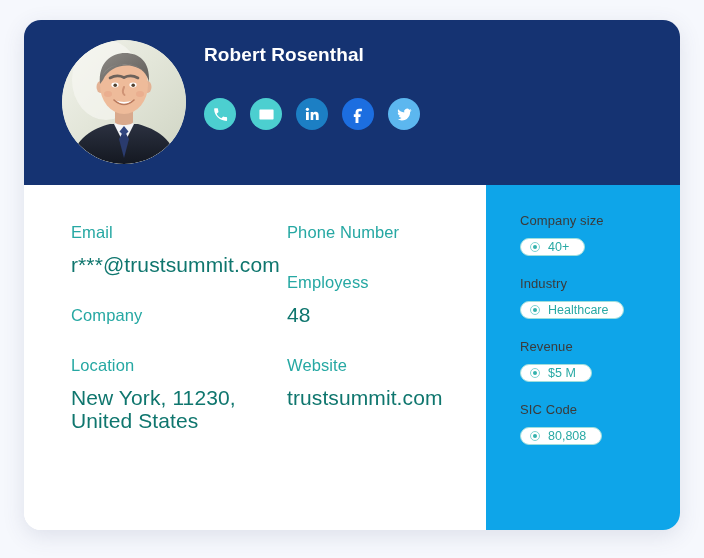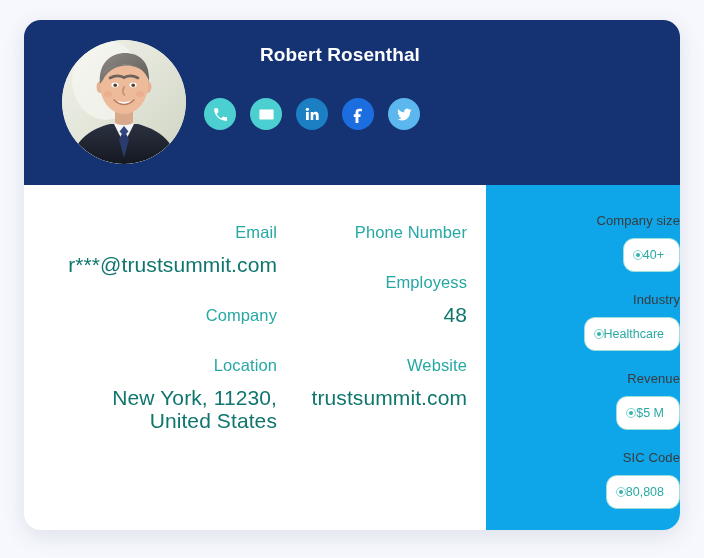--- a/index.html
+++ b/index.html
@@ -11,21 +11,20 @@
     font-family: "Liberation Sans", sans-serif;
     -webkit-font-smoothing: antialiased;
   }
 
   .page {
     position: relative;
     width: 704px;
     height: 558px;
     background: #f6f8fd;
     overflow: hidden;
-    text-align: right;
   }
 
   
   .card {
     position: absolute;
     left: 24px;
     top: 20px;
     width: 656px;
     height: 510px;
     background: #ffffff;
@@ -110,21 +109,21 @@
   .card-body {
     flex: 1 1 auto;
     display: flex;
     align-items: stretch;
     min-height: 0;
   }
 
   .details {
     flex: 0 0 462px;
     width: 462px;
-    padding: 37px 0 0 37px;
+    padding: 37px 0 0 47px;
     display: flex;
     background: #ffffff;
   }
 
   .col {
     display: flex;
     flex-direction: column;
   }
   .col-left  { flex: 0 0 216px; width: 216px; }
   .col-right { flex: 0 0 190px; width: 190px; }
@@ -161,22 +160,23 @@
   .aside-label {
     color: #3b3b3b;
     font-size: 13px;
     line-height: 18px;
     letter-spacing: 0.1px;
   }
 
   .pill {
     display: inline-flex;
     align-items: center;
+    gap: 8px;
     margin-top: 8px;
-    height: 34px;
+    height: 18px;
     padding: 0 15px 0 9px;
     border: 1px solid #9fdedd;
     border-radius: 11px;
     background: #ffffff;
     cursor: pointer;
   }
 
   .pill-dot {
     width: 10px;
     height: 10px;

